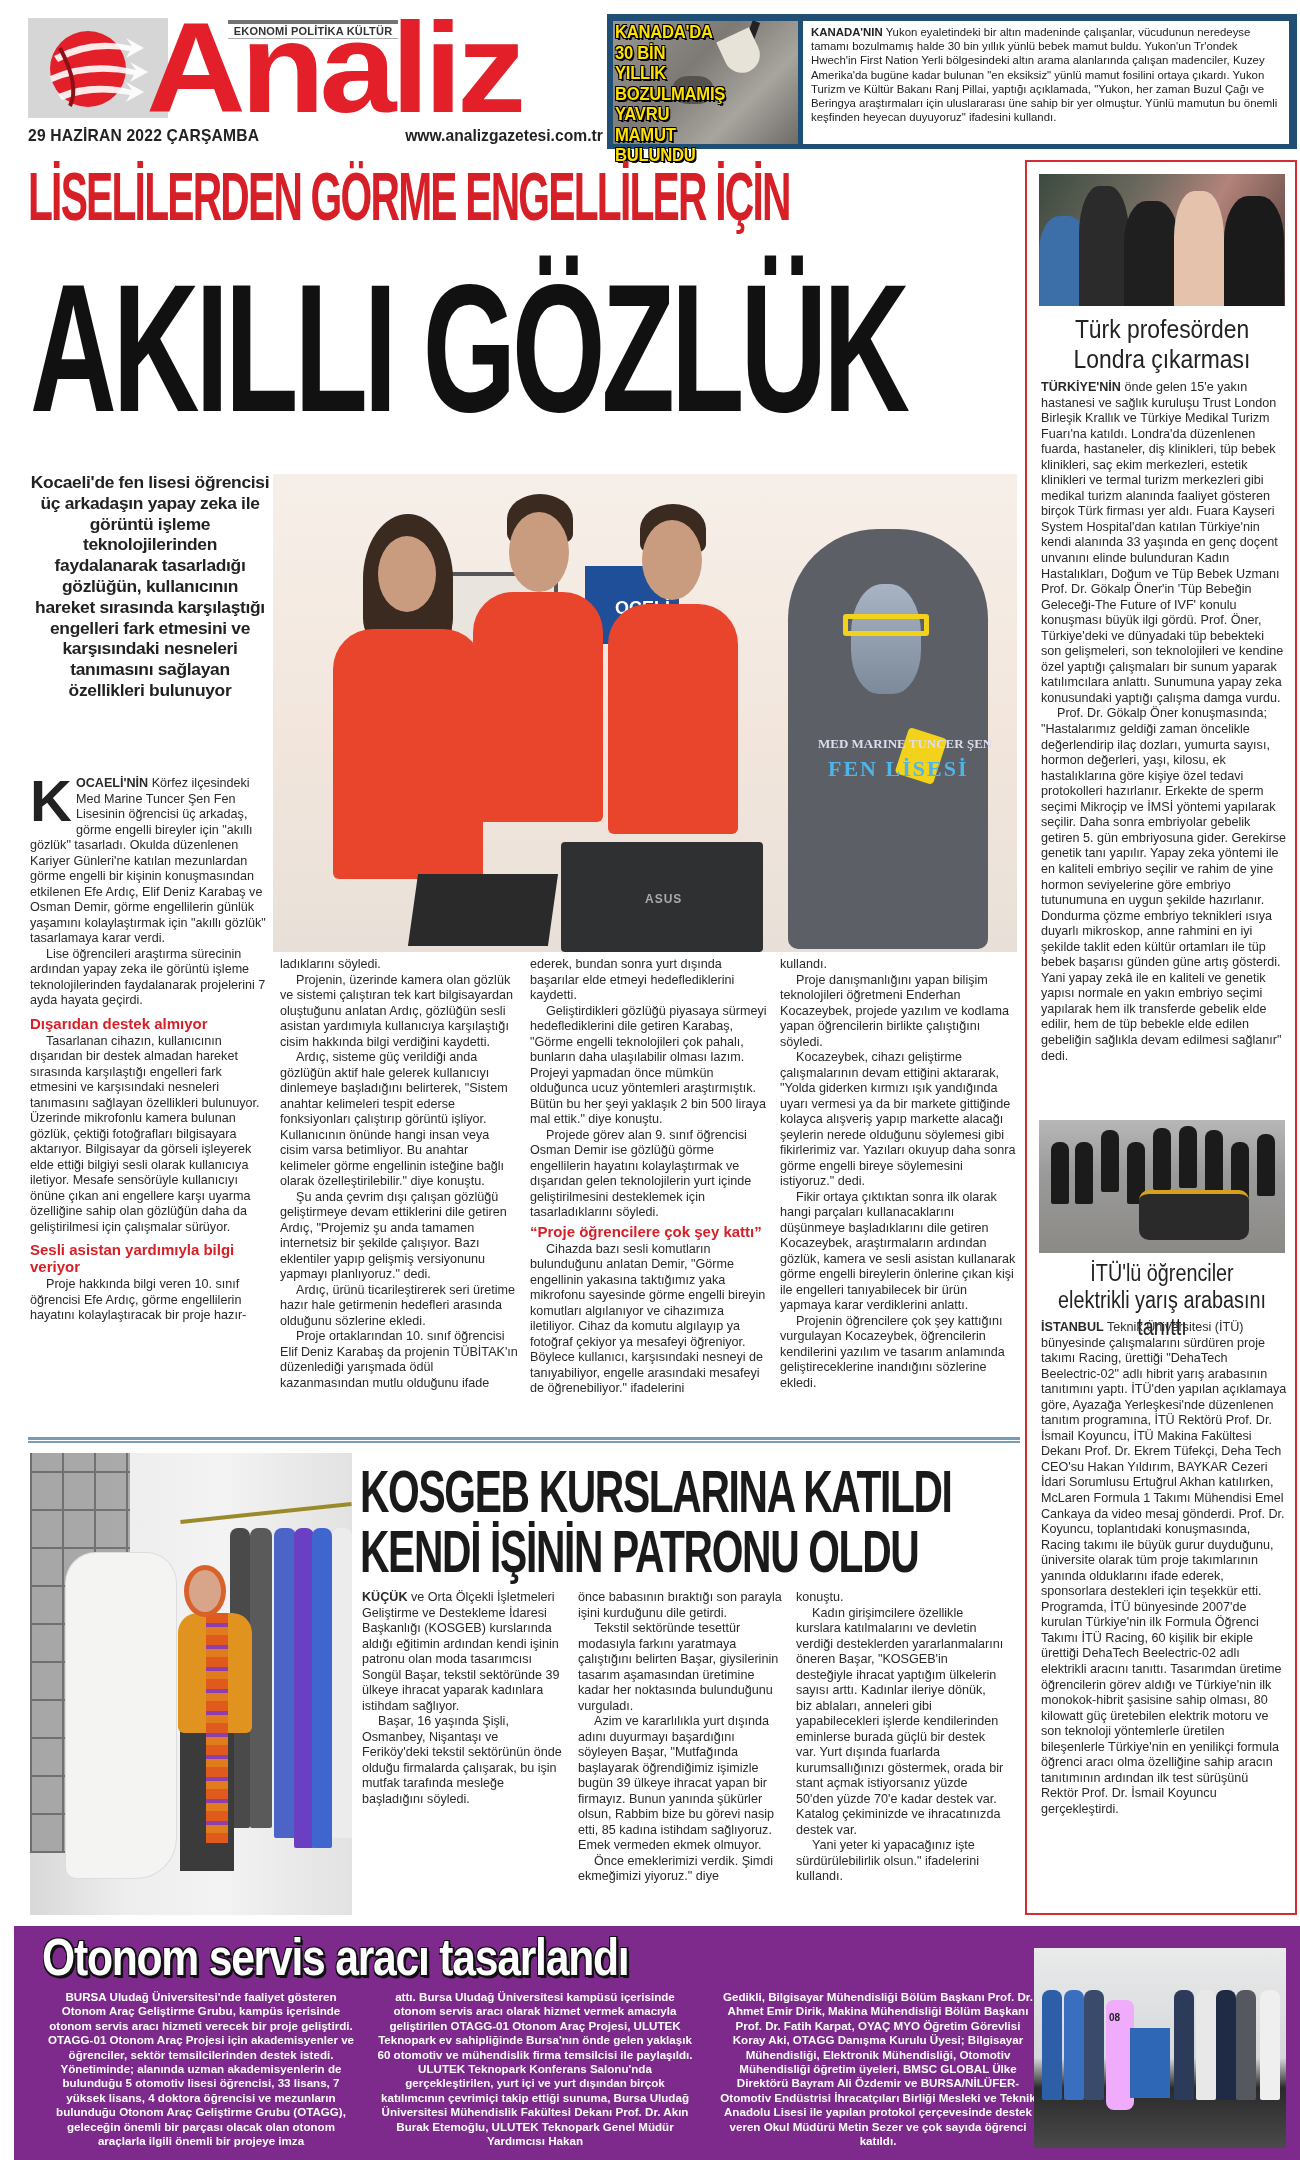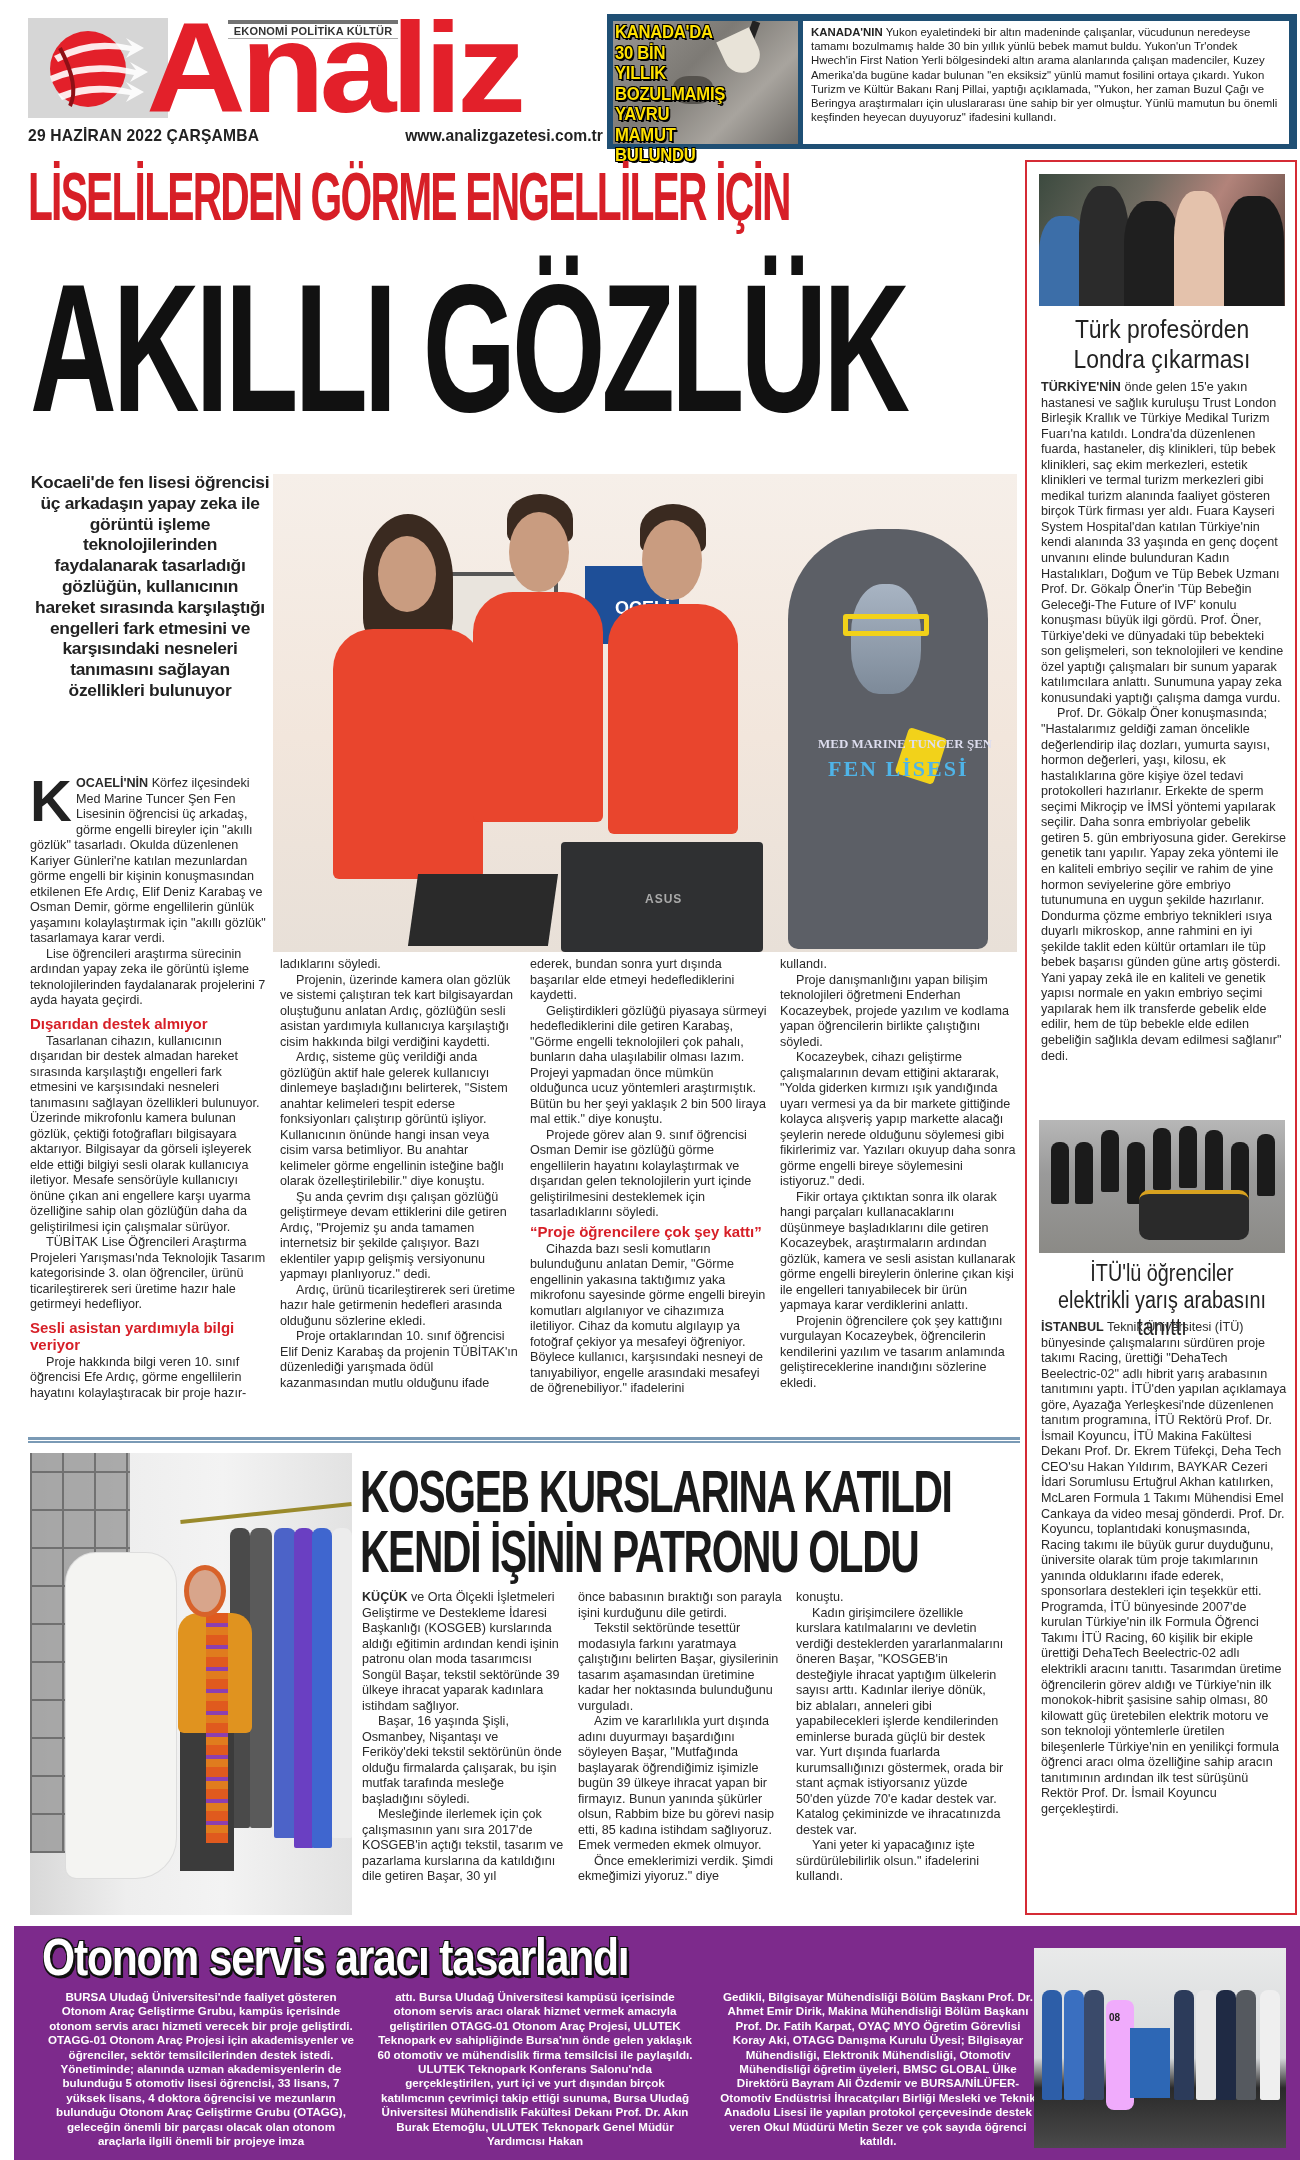--- a/index.html
+++ b/index.html
@@ -189,21 +189,20 @@
       <span>ASUS</span>
     </div>
 </div>
 
 <div id="c1" class="col">
   <span class="dropcap">K</span>
   <p class="noi"><b>OCAELİ'NİN</b> <span>Körfez ilçesindeki Med Marine Tuncer Şen Fen Lisesinin öğrencisi üç arkadaş, görme engelli bireyler için "akıllı gözlük" tasarladı. Okulda düzenlenen Kariyer Günleri'ne katılan mezunlardan görme engelli bir kişinin konuşmasından etkilenen Efe Ardıç, Elif Deniz Karabaş ve Osman Demir, görme engellilerin günlük yaşamını kolaylaştırmak için "akıllı gözlük" tasarlamaya karar verdi.</span></p>
   <p>Lise öğrencileri araştırma sürecinin ardından yapay zeka ile görüntü işleme teknolojilerinden faydalanarak projelerini 7 ayda hayata geçirdi.</p>
   <h4>Dışarıdan destek almıyor</h4>
   <p>Tasarlanan cihazın, kullanıcının dışarıdan bir destek almadan hareket sırasında karşılaştığı engelleri fark etmesini ve karşısındaki nesneleri tanımasını sağlayan özellikleri bulunuyor. Üzerinde mikrofonlu kamera bulunan gözlük, çektiği fotoğrafları bilgisayara aktarıyor. Bilgisayar da görseli işleyerek elde ettiği bilgiyi sesli olarak kullanıcıya iletiyor. Mesafe sensörüyle kullanıcıyı önüne çıkan ani engellere karşı uyarma özelliğine sahip olan gözlüğün daha da geliştirilmesi için çalışmalar sürüyor.</p>
-  <p>TÜBİTAK Lise Öğrencileri Araştırma Projeleri Yarışması'nda Teknolojik Tasarım kategorisinde 3. olan öğrenciler, ürünü ticarileştirerek seri üretime hazır hale getirmeyi hedefliyor.</p>
   <h4>Sesli asistan yardımıyla bilgi veriyor</h4>
   <p>Proje hakkında bilgi veren 10. sınıf öğrencisi Efe Ardıç, görme engellilerin hayatını kolaylaştıracak bir proje hazır-</p>
 </div>
 
 <div id="c2" class="col">
   <p class="noi">ladıklarını söyledi.</p>
   <p>Projenin, üzerinde kamera olan gözlük ve sistemi çalıştıran tek kart bilgisayardan oluştuğunu anlatan Ardıç, gözlüğün sesli asistan yardımıyla kullanıcıya karşılaştığı cisim hakkında bilgi verdiğini kaydetti.</p>
   <p>Ardıç, sisteme güç verildiği anda gözlüğün aktif hale gelerek kullanıcıyı dinlemeye başladığını belirterek, "Sistem anahtar kelimeleri tespit ederse fonksiyonları çalıştırıp görüntü işliyor. Kullanıcının önünde hangi insan veya cisim varsa betimliyor. Bu anahtar kelimeler görme engellinin isteğine bağlı olarak özelleştirilebilir." diye konuştu.</p>
   <p>Şu anda çevrim dışı çalışan gözlüğü geliştirmeye devam ettiklerini dile getiren Ardıç, "Projemiz şu anda tamamen internetsiz bir şekilde çalışıyor. Bazı eklentiler yapıp gelişmiş versiyonunu yapmayı planlıyoruz." dedi.</p>
   <p>Ardıç, ürünü ticarileştirerek seri üretime hazır hale getirmenin hedefleri arasında olduğunu sözlerine ekledi.</p>
@@ -274,21 +273,20 @@
 </div>
 
 <div id="k-title" class="abs">
   <div>KOSGEB KURSLARINA KATILDI</div>
   <div>KENDİ İŞİNİN PATRONU OLDU</div>
 </div>
 
 <div id="kc1" class="kcol">
   <p class="noi"><b>KÜÇÜK</b> <span>ve Orta Ölçekli İşletmeleri Geliştirme ve Destekleme İdaresi Başkanlığı (KOSGEB) kurslarında aldığı eğitimin ardından kendi işinin patronu olan moda tasarımcısı Songül Başar, tekstil sektöründe 39 ülkeye ihracat yaparak kadınlara istihdam sağlıyor.</span></p>
   <p>Başar, 16 yaşında Şişli, Osmanbey, Nişantaşı ve Feriköy'deki tekstil sektörünün önde olduğu firmalarda çalışarak, bu işin mutfak tarafında mesleğe başladığını söyledi.</p>
-  <p>Mesleğinde ilerlemek için çok çalışmasının yanı sıra 2017'de KOSGEB'in açtığı tekstil, tasarım ve pazarlama kurslarına da katıldığını dile getiren Başar, 30 yıl</p>
 </div>
 <div id="kc2" class="kcol">
   <p class="noi">önce babasının bıraktığı son parayla işini kurduğunu dile getirdi.</p>
   <p>Tekstil sektöründe tesettür modasıyla farkını yaratmaya çalıştığını belirten Başar, giysilerinin tasarım aşamasından üretimine kadar her noktasında bulunduğunu vurguladı.</p>
   <p>Azim ve kararlılıkla yurt dışında adını duyurmayı başardığını söyleyen Başar, "Mutfağında başlayarak öğrendiğimiz işimizle bugün 39 ülkeye ihracat yapan bir firmayız. Bunun yanında şükürler olsun, Rabbim bize bu görevi nasip etti, 85 kadına istihdam sağlıyoruz. Emek vermeden ekmek olmuyor.</p>
   <p>Önce emeklerimizi verdik. Şimdi ekmeğimizi yiyoruz." diye</p>
 </div>
 <div id="kc3" class="kcol">
   <p class="noi">konuştu.</p>
   <p>Kadın girişimcilere özellikle kurslara katılmalarını ve devletin verdiği desteklerden yararlanmalarını öneren Başar, "KOSGEB'in desteğiyle ihracat yaptığım ülkelerin sayısı arttı. Kadınlar ileriye dönük, biz ablaları, anneleri gibi yapabilecekleri işlerde kendilerinden eminlerse burada güçlü bir destek var. Yurt dışında fuarlarda kurumsallığınızı göstermek, orada bir stant açmak istiyorsanız yüzde 50'den yüzde 70'e kadar destek var. Katalog çekiminizde ve ihracatınızda destek var.</p>

